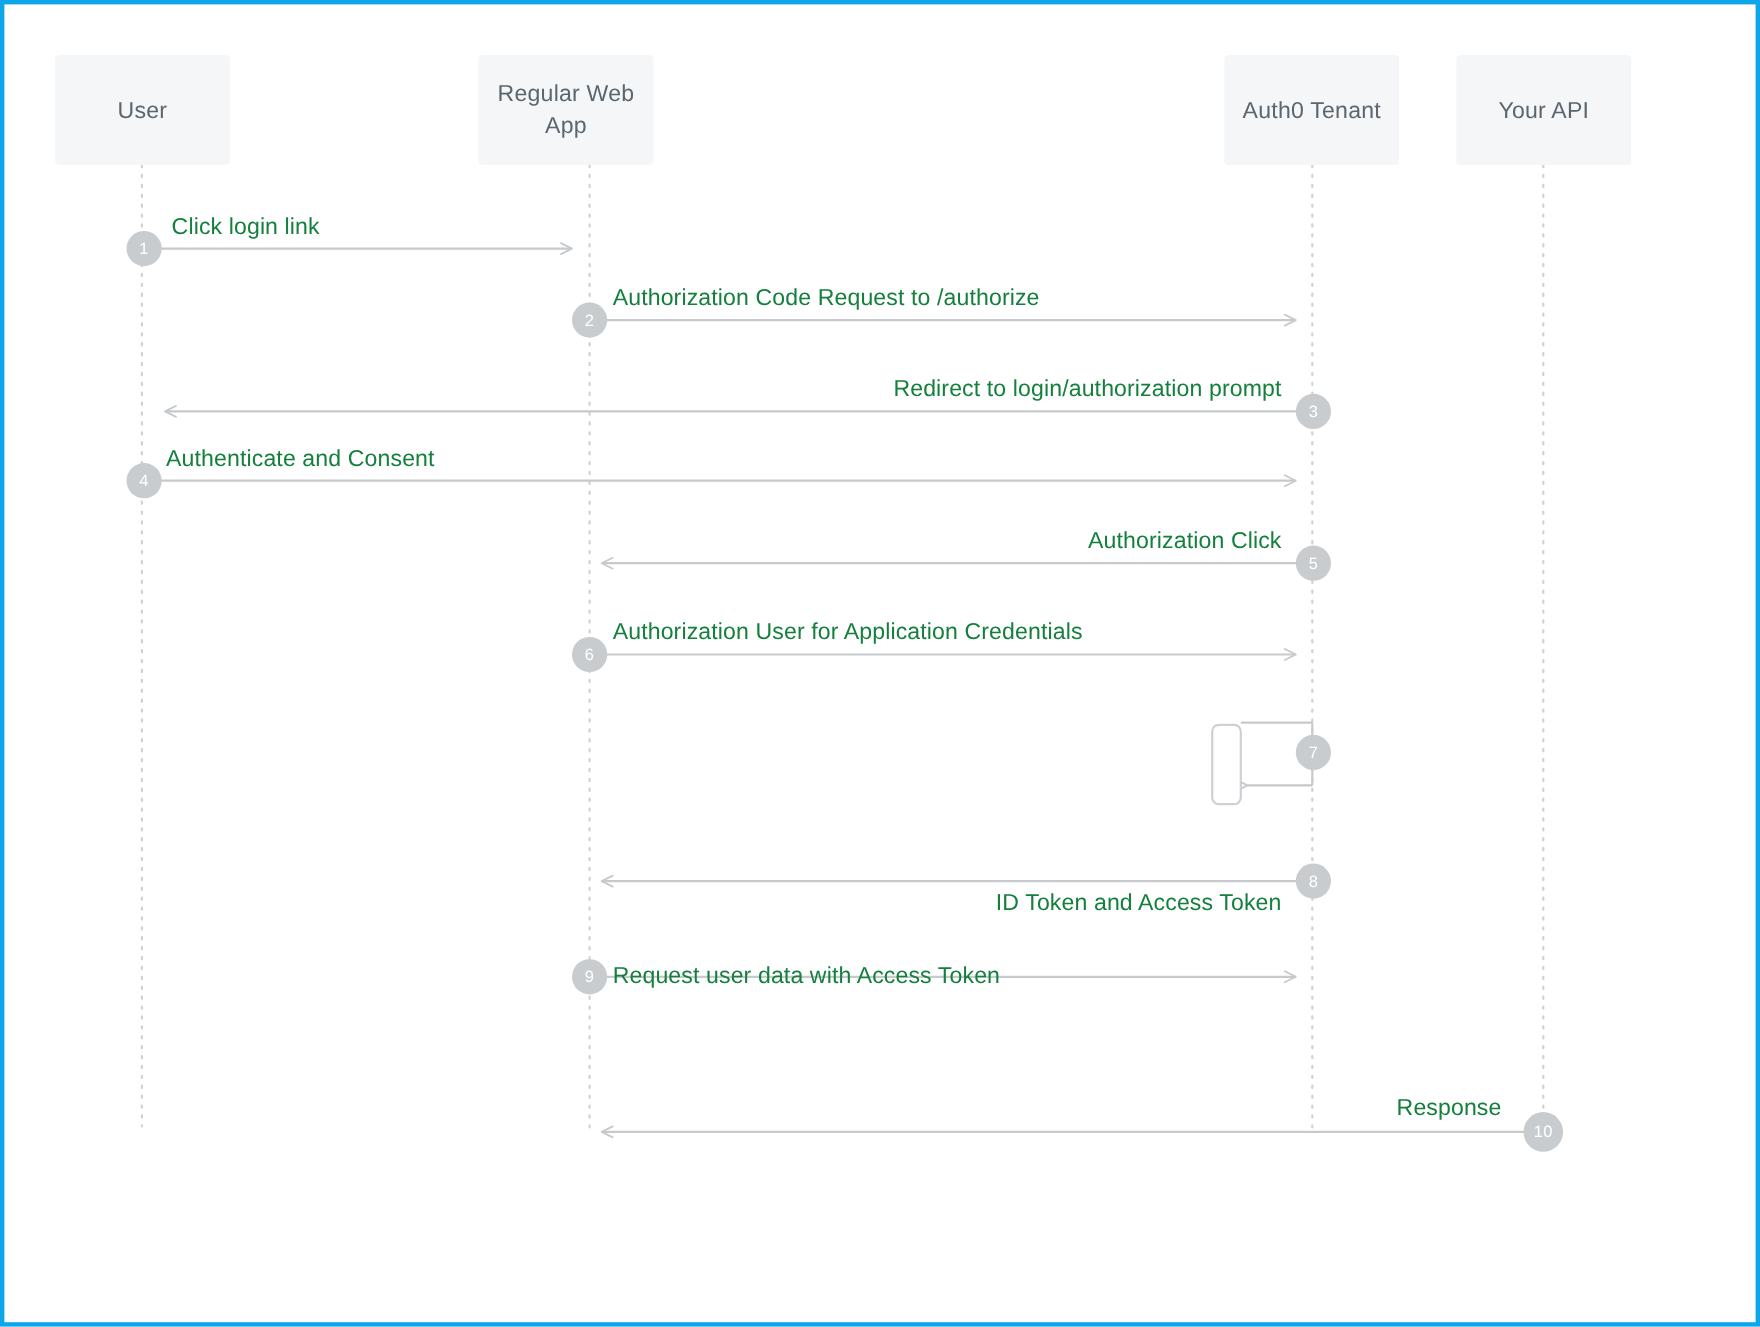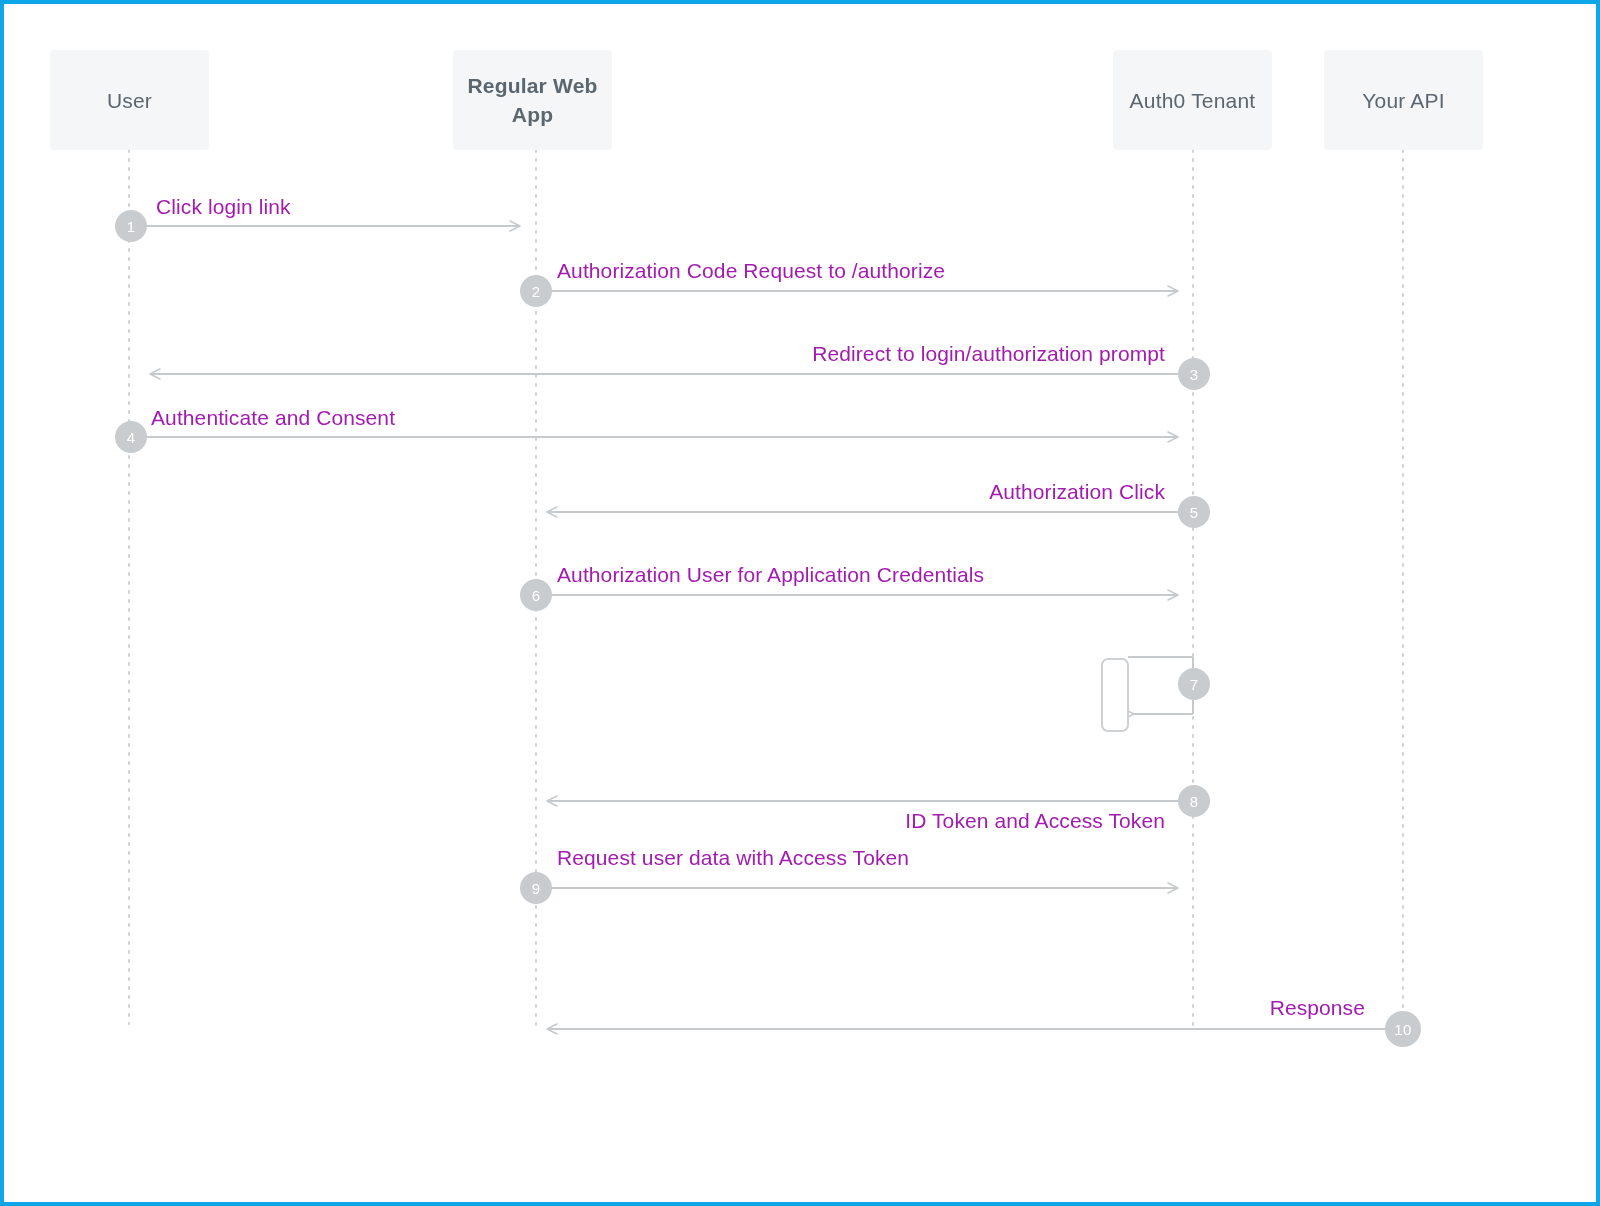--- a/index.html
+++ b/index.html
@@ -24,21 +24,21 @@
     display:flex;align-items:center;justify-content:center;
     text-align:center;
     color:#5c666f;
     font-size:21px;
     line-height:29px;
     letter-spacing:.2px;
   }
   .actor-label{display:block;padding:0 8px;}
   .msg-label{
     position:absolute;
-    color:#a21caf;
+    color:#15803d;
     font-size:21px;
     line-height:26px;
     letter-spacing:.1px;
     white-space:nowrap;
   }
   .msg-label.right{transform:translateX(-100%);}
   .badge{
     position:absolute;
     width:32px;height:32px;border-radius:50%;
     background:#c9ccce;
@@ -88,38 +88,38 @@
       <path d="M1189,653 L1189,710" fill="none" stroke="#c6cacd" stroke-width="2"></path>
       <line x1="1189" y1="710" x2="1130" y2="710" stroke="#c6cacd" stroke-width="2" marker-end="url(#arrow-left)"></line>
     </g>
 
     <rect x="1098" y="655" width="26" height="72" rx="6" ry="6" fill="#ffffff" stroke="#cdd1d4" stroke-width="2"></rect>
   </svg>
 
   <div class="actor-box" style="left:46px;top:46px;width:159px;height:100px;">
     <span class="actor-label">User</span>
   </div>
-  <div class="actor-box" style="left:449px;top:46px;width:159px;height:100px;font-weight:bold;">
+  <div class="actor-box" style="left:431px;top:46px;width:159px;height:100px;">
     <span class="actor-label">Regular Web App</span>
   </div>
   <div class="actor-box" style="left:1109px;top:46px;width:159px;height:100px;">
     <span class="actor-label">Auth0 Tenant</span>
   </div>
   <div class="actor-box" style="left:1320px;top:46px;width:159px;height:100px;">
     <span class="actor-label">Your API</span>
   </div>
 
   <div class="msg-label" style="left:152px;top:190px;">Click login link</div>
   <div class="msg-label" style="left:553px;top:254px;">Authorization Code Request to /authorize</div>
   <div class="msg-label right" style="left:1161px;top:337px;">Redirect to login/authorization prompt</div>
   <div class="msg-label" style="left:147px;top:401px;">Authenticate and Consent</div>
   <div class="msg-label right" style="left:1161px;top:475px;">Authorization Click</div>
   <div class="msg-label" style="left:553px;top:558px;">Authorization User for Application Credentials</div>
   <div class="msg-label right" style="left:1161px;top:804px;">ID Token and Access Token</div>
-  <div class="msg-label" style="left:553px;top:841px;text-align:center;">Request user data with Access Token</div>
+  <div class="msg-label" style="left:553px;top:871px;text-align:center;">Request user data with Access Token</div>
   <div class="msg-label right" style="left:1361px;top:991px;">Response</div>
 
   <div class="badge" style="left:111px;top:206px;">1</div>
   <div class="badge" style="left:516px;top:271px;">2</div>
   <div class="badge" style="left:1174px;top:354px;">3</div>
   <div class="badge" style="left:111px;top:417px;">4</div>
   <div class="badge" style="left:1174px;top:492px;">5</div>
   <div class="badge" style="left:516px;top:575px;">6</div>
   <div class="badge" style="left:1174px;top:664px;">7</div>
   <div class="badge" style="left:1174px;top:781px;">8</div>

